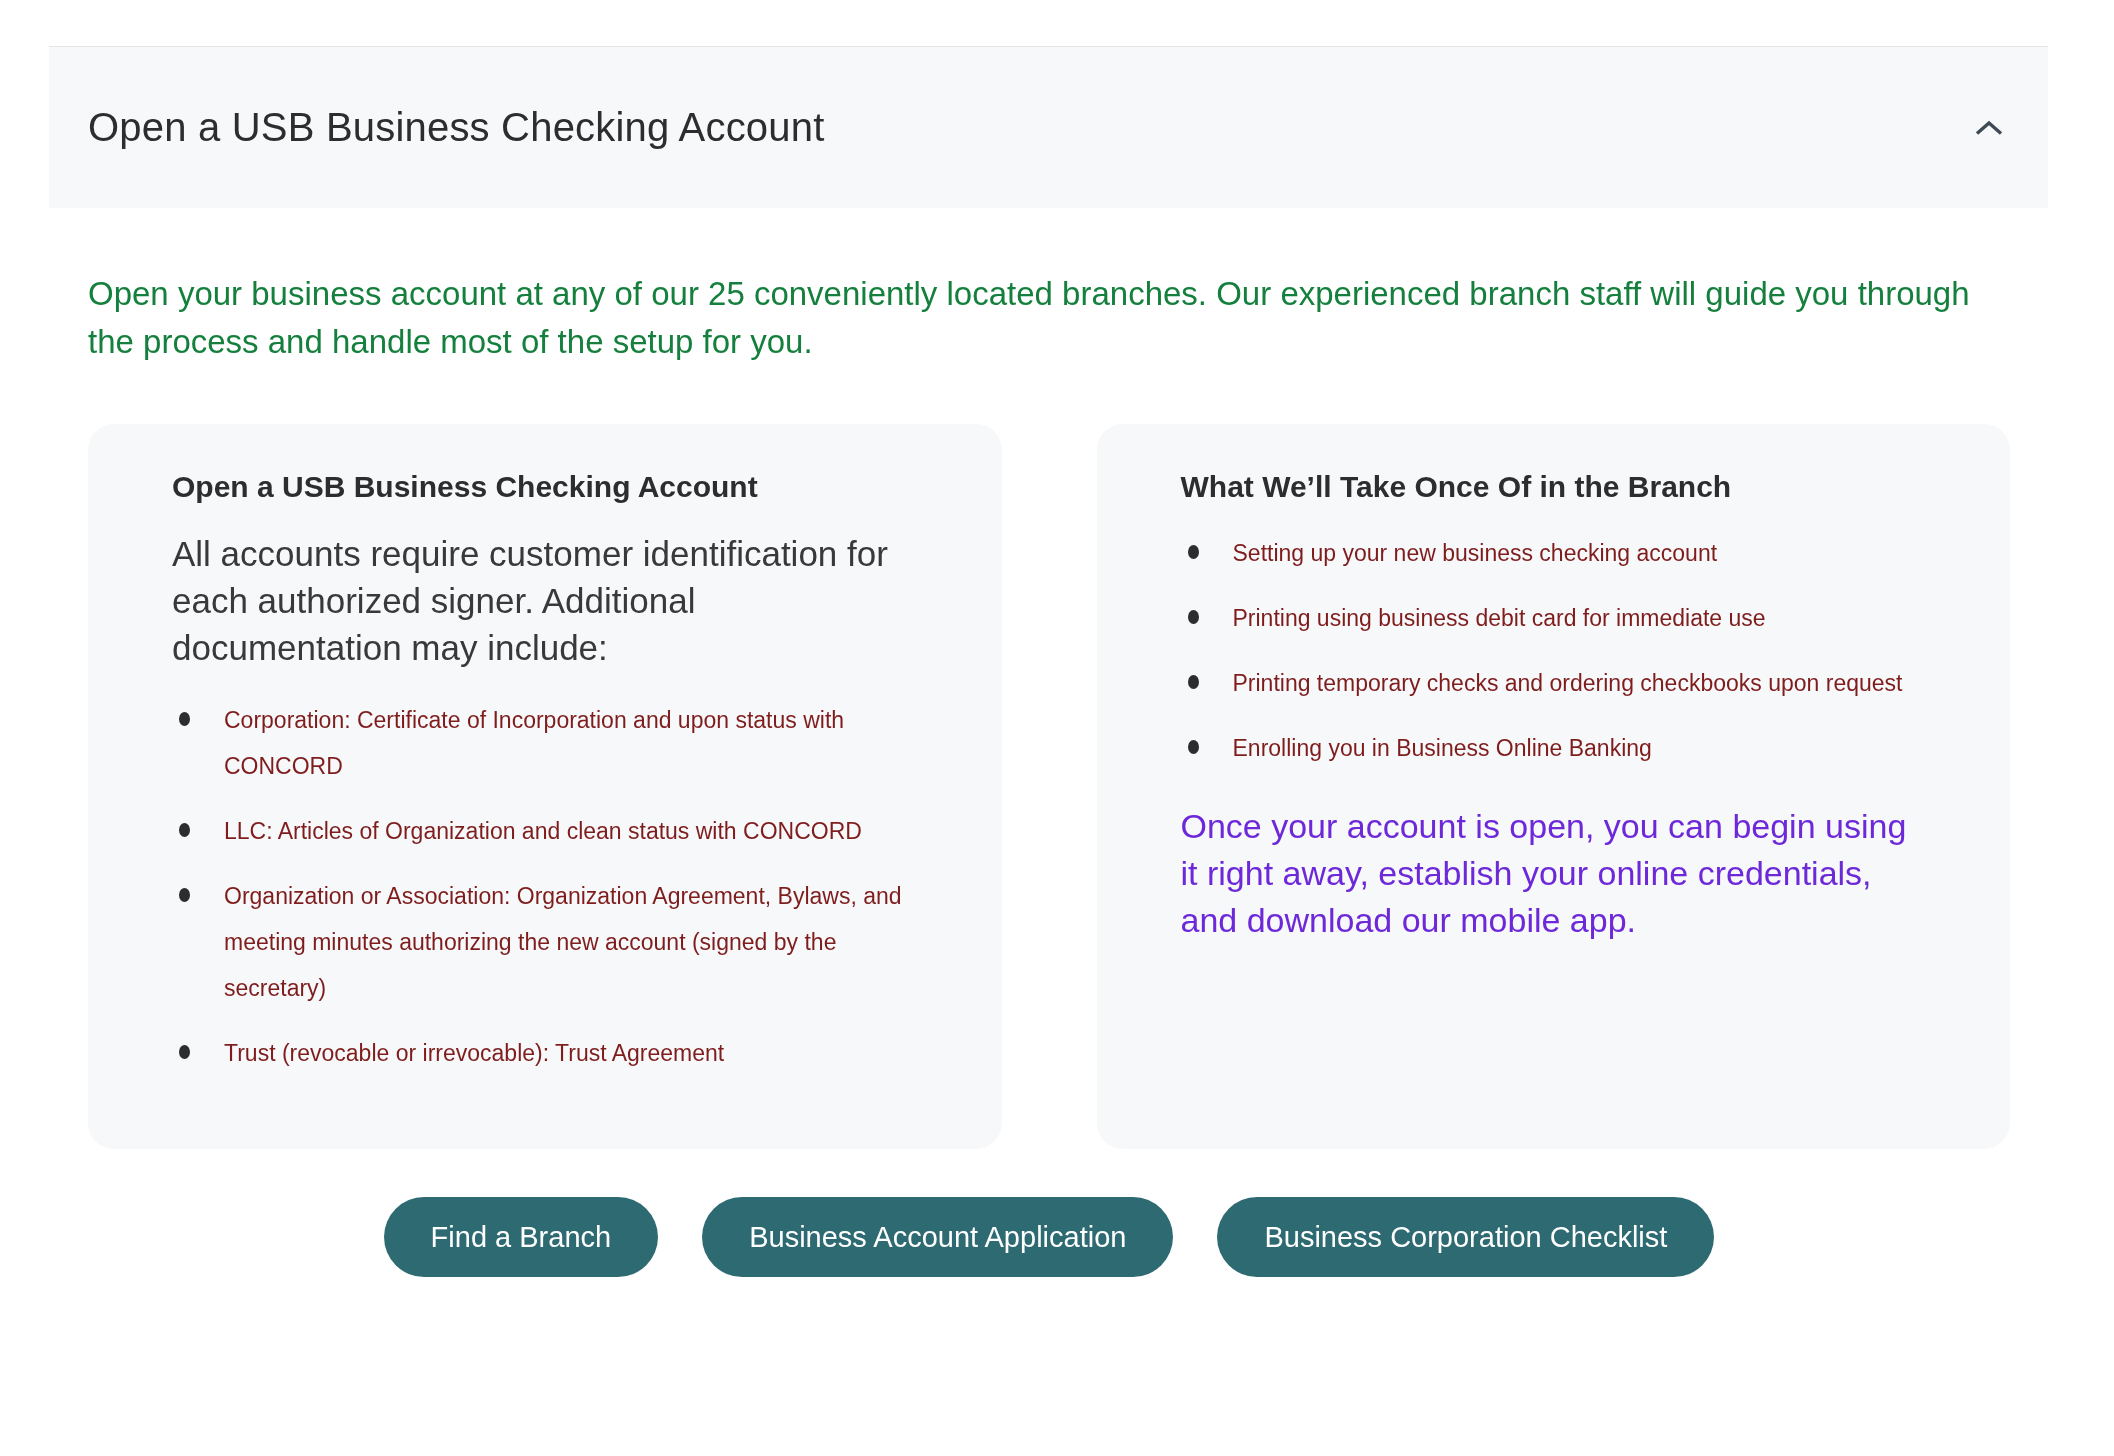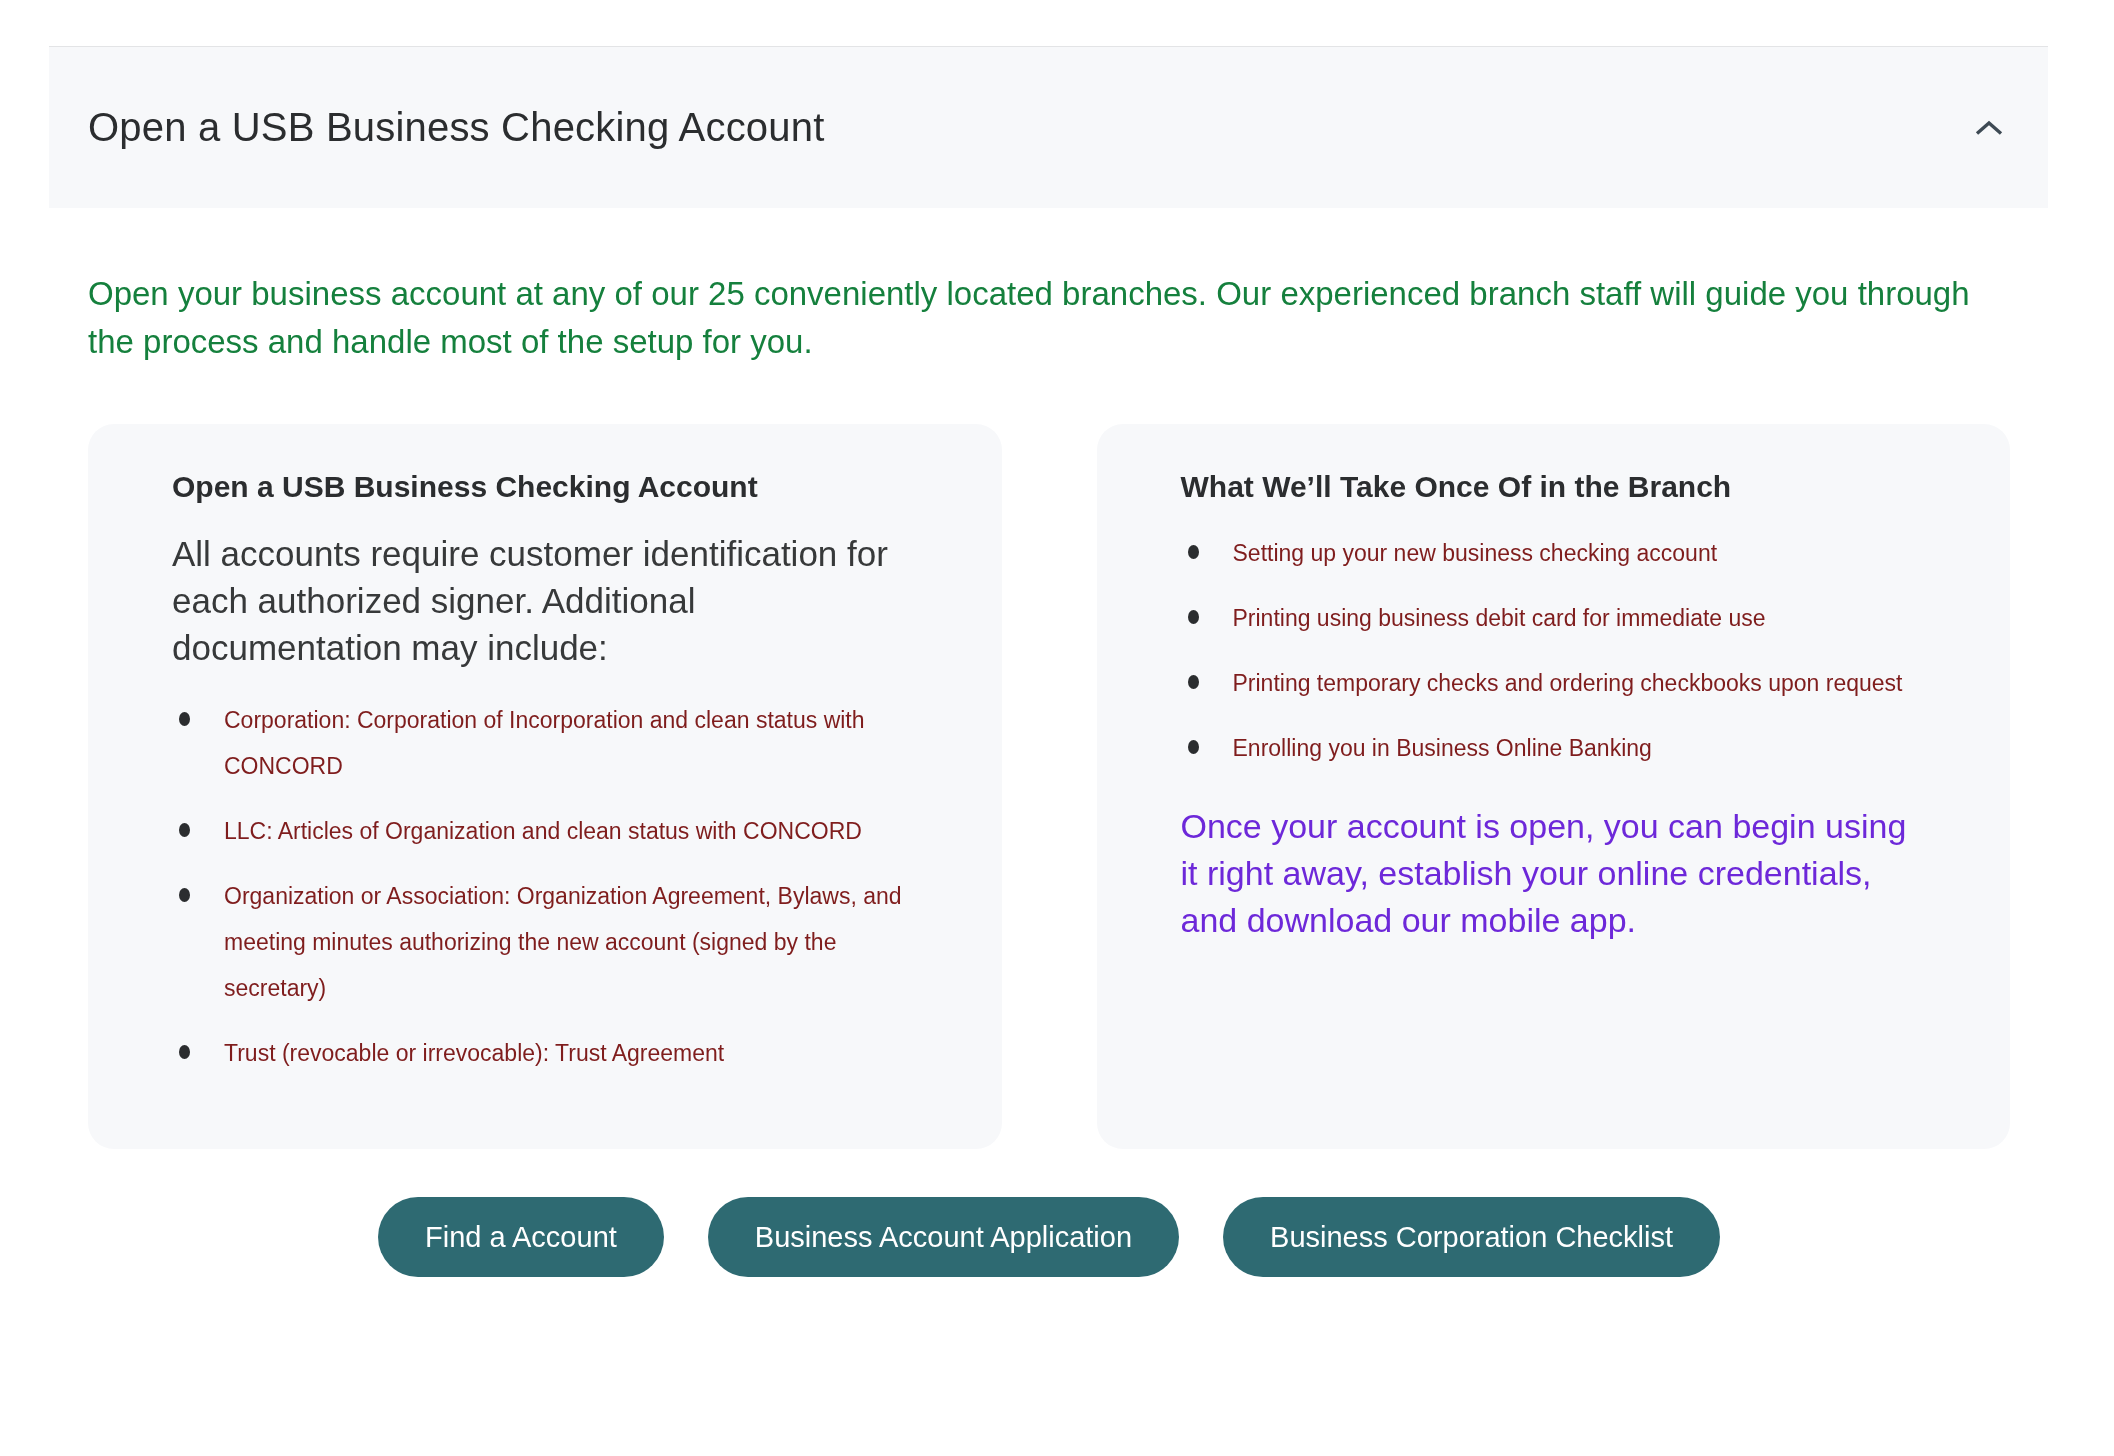--- a/index.html
+++ b/index.html
@@ -153,39 +153,39 @@
 <main class="content">
 
   <p class="intro">Open your business account at any of our 25 conveniently located branches. Our experienced branch staff will guide you through the process and handle most of the setup for you.</p>
 
   <div class="cards">
 
     <section class="card">
       <h3 class="card-heading">Open a USB Business Checking Account</h3>
       <p class="card-text">All accounts require customer identification for each authorized signer. Additional documentation may include:</p>
       <ul class="card-list">
-          <li>Corporation: Corporation of Incorporation and clean status with CONCORD</li>
+          <li>Corporation: Certificate of Incorporation and upon status with CONCORD</li>
           <li>LLC: Articles of Organization and clean status with CONCORD</li>
           <li>Organization or Association: Organization Agreement, Bylaws, and meeting minutes authorizing the new account (signed by the secretary)</li>
           <li>Trust (revocable or irrevocable): Trust Agreement</li>
         </ul>
     </section>
 
     <section class="card">
       <h3 class="card-heading">What We’ll Take Once Of in the Branch</h3>
       <ul class="card-list">
           <li>Setting up your new business checking account</li>
           <li>Printing using business debit card for immediate use</li>
           <li>Printing temporary checks and ordering checkbooks upon request</li>
           <li>Enrolling you in Business Online Banking</li>
         </ul>
       <p class="card-footer">Once your account is open, you can begin using it right away, establish your online credentials, and download our mobile app.</p>
     </section>
 
   </div>
 
   <div class="button-row">
-    <button class="pill-button">Find a Account</button>
+    <button class="pill-button">Find a Branch</button>
     <button class="pill-button">Business Account Application</button>
     <button class="pill-button">Business Corporation Checklist</button>
   </div>
 
 </main>
 
 </body></html>

